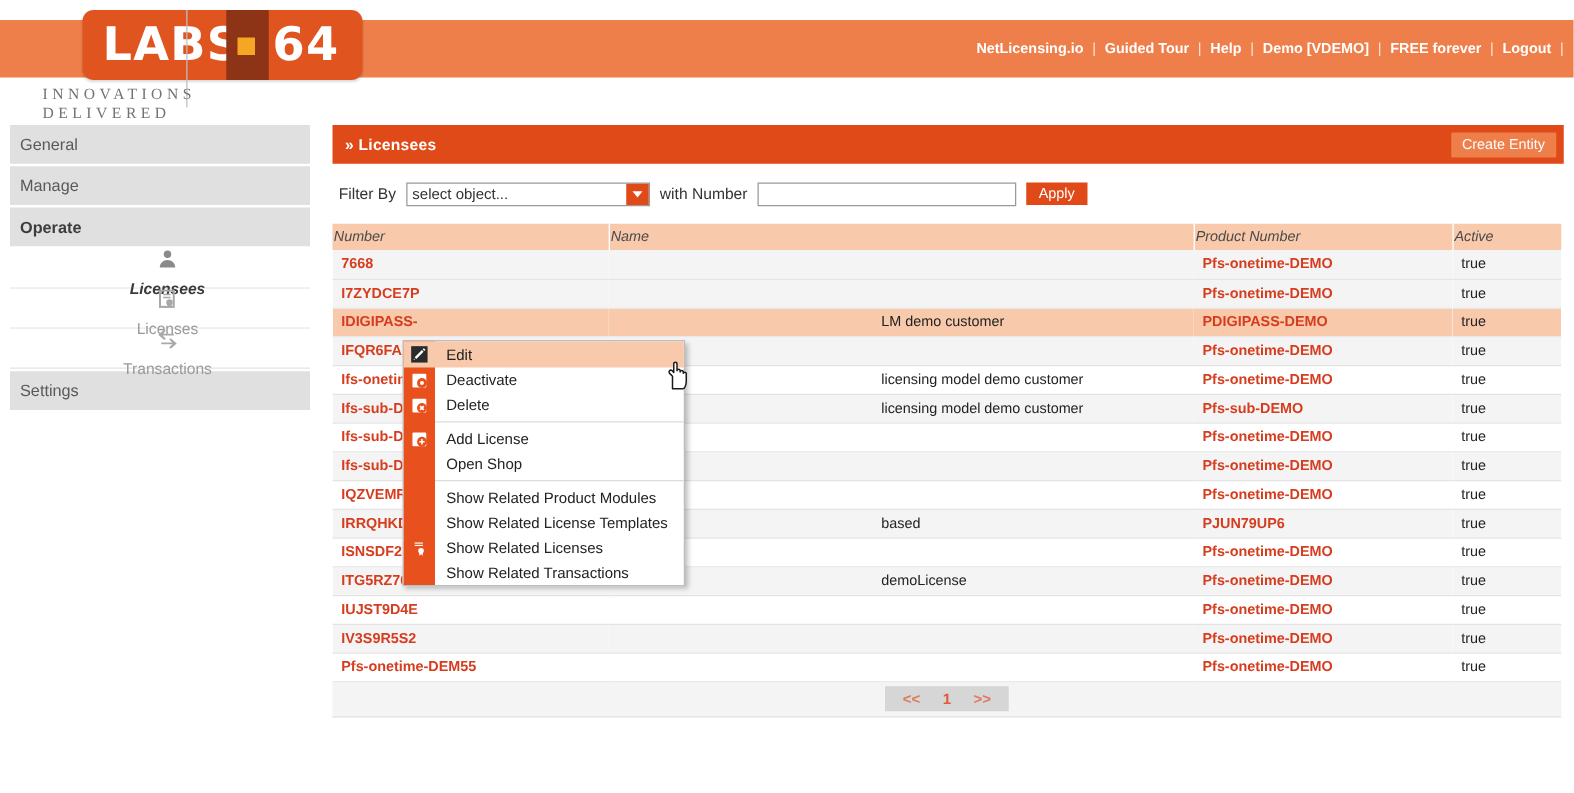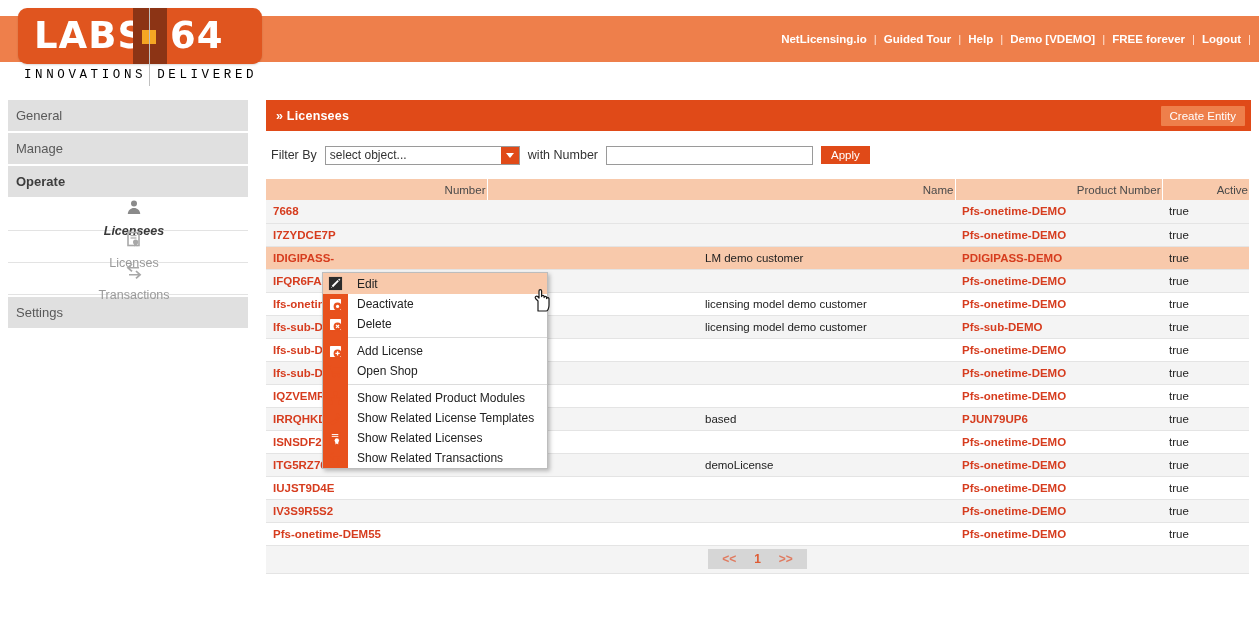--- a/index.html
+++ b/index.html
@@ -24,23 +24,24 @@
   }
   .topbar-links a {
     color:#ffffff; text-decoration:none; padding:0 7px; white-space:nowrap;
   }
   .topbar-links .sep { color:#ffe3d4; font-size:11.5px; }
 
   .logo-wrap {
     position:absolute; left:18px; top:8px; width:240px; height:78px; z-index:5;
   }
   .logo-box {
-    position:relative; width:244px; height:56px; background:#e0551f;
+    position:relative; width:224px; height:56px; background:#e0551f;
     border-radius:9px; overflow:hidden;
     box-shadow: 0 1px 2px rgba(0,0,0,.15);
+    margin-left: 48px;
   }
   .logo-text {
     position:absolute; left:16px; top:4px;
     font-family:"DejaVu Sans", sans-serif;
     font-weight:bold; font-size:37px; letter-spacing:1px;
     color:#ffffff; line-height:48px;
   }
   .logo-sq {
     position:absolute; left:115px; top:0; width:34px; height:56px;
     background:#8c3415;
@@ -53,23 +54,23 @@
     position:absolute; left:131px; top:0; width:1px; height:78px;
     background:#c0c0c0;
   }
   .logo-64 {
     position:absolute; left:152px; top:4px;
     font-family:"DejaVu Sans", sans-serif;
     font-weight:bold; font-size:37px; letter-spacing:1px;
     color:#ffffff; line-height:48px;
   }
   .logo-tag {
-    position:absolute; left:6px; top:60px;
-    font-size:12.5px; letter-spacing:3.6px; color:#000000;
-    font-family:Liberation Mono, monospace;
+    position:absolute; left:16px; top:60px;
+    font-size:12.5px; letter-spacing:3.6px; color:#737373;
+    font-family:Liberation Serif, serif;
   }
 
   
   .sidebar { position:absolute; left:8px; top:100px; width:240px; }
   .nav-group {
     height:31px; line-height:31px; padding-left:8px;
     background:#e0e0e0; color:#595959; font-size:13px;
     margin-bottom:2px; cursor:pointer;
   }
   .nav-group.active { font-weight:bold; color:#3d3d3d; }
@@ -123,21 +124,21 @@
   .apply-btn {
     background:#e04a18; color:#fff; border:0; font-size:11.5px;
     padding:3px 10px; cursor:pointer;
     font-family:"Liberation Sans", sans-serif;
   }
 
   
   table.grid { width:983px; border-collapse:collapse; table-layout:fixed; }
   table.grid th {
     background:#f8c9ab; color:#4a4a4a; font-size:11.5px; font-weight:normal;
-    height:21px; border-right:1px solid #ffffff; text-align:right;
+    height:21px; border-right:1px solid #ffffff; text-align:left;font-style:italic;
   }
   table.grid th:last-child { border-right:0; }
   table.grid td {
     height:23px; font-size:11.5px; padding:0 0 0 7px;
     border-bottom:1px solid #e4e4e4; color:#222; vertical-align:middle;
     overflow:hidden; white-space:nowrap;
   }
   table.grid tr.odd td { background:#f4f4f4; }
   table.grid tr.even td { background:#ffffff; }
   table.grid tr.hl td { background:#f8c9ab; }

